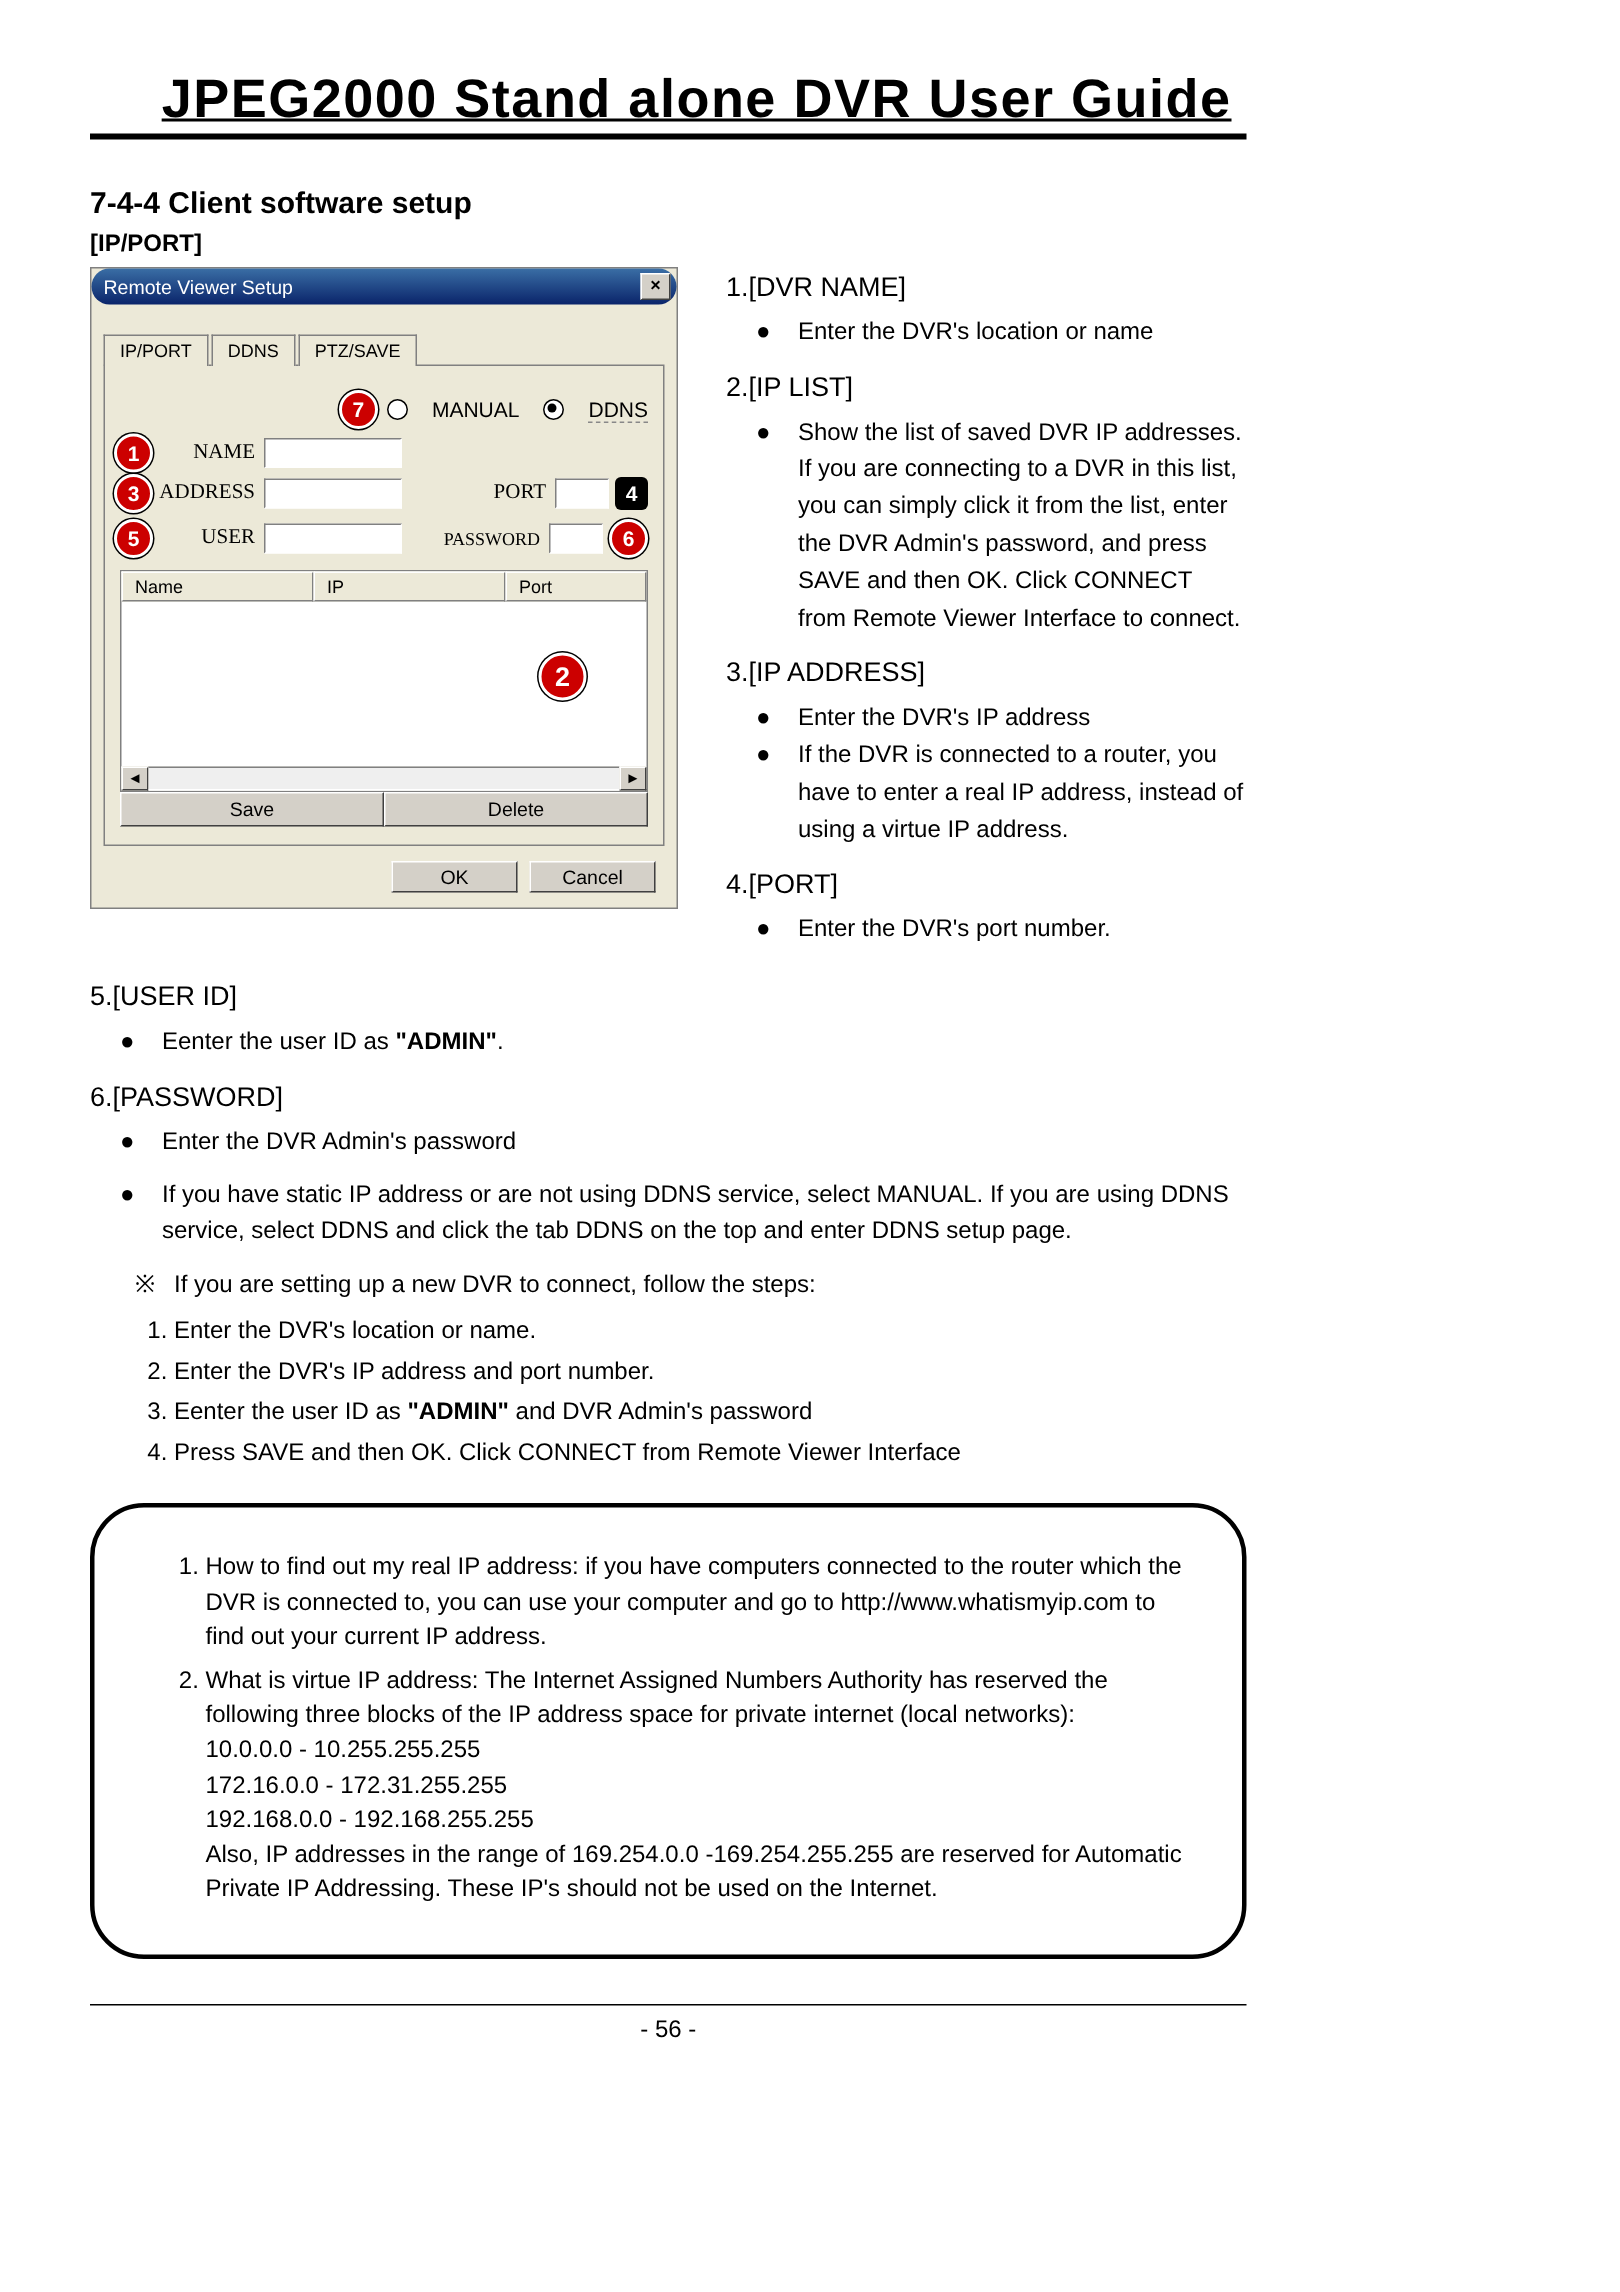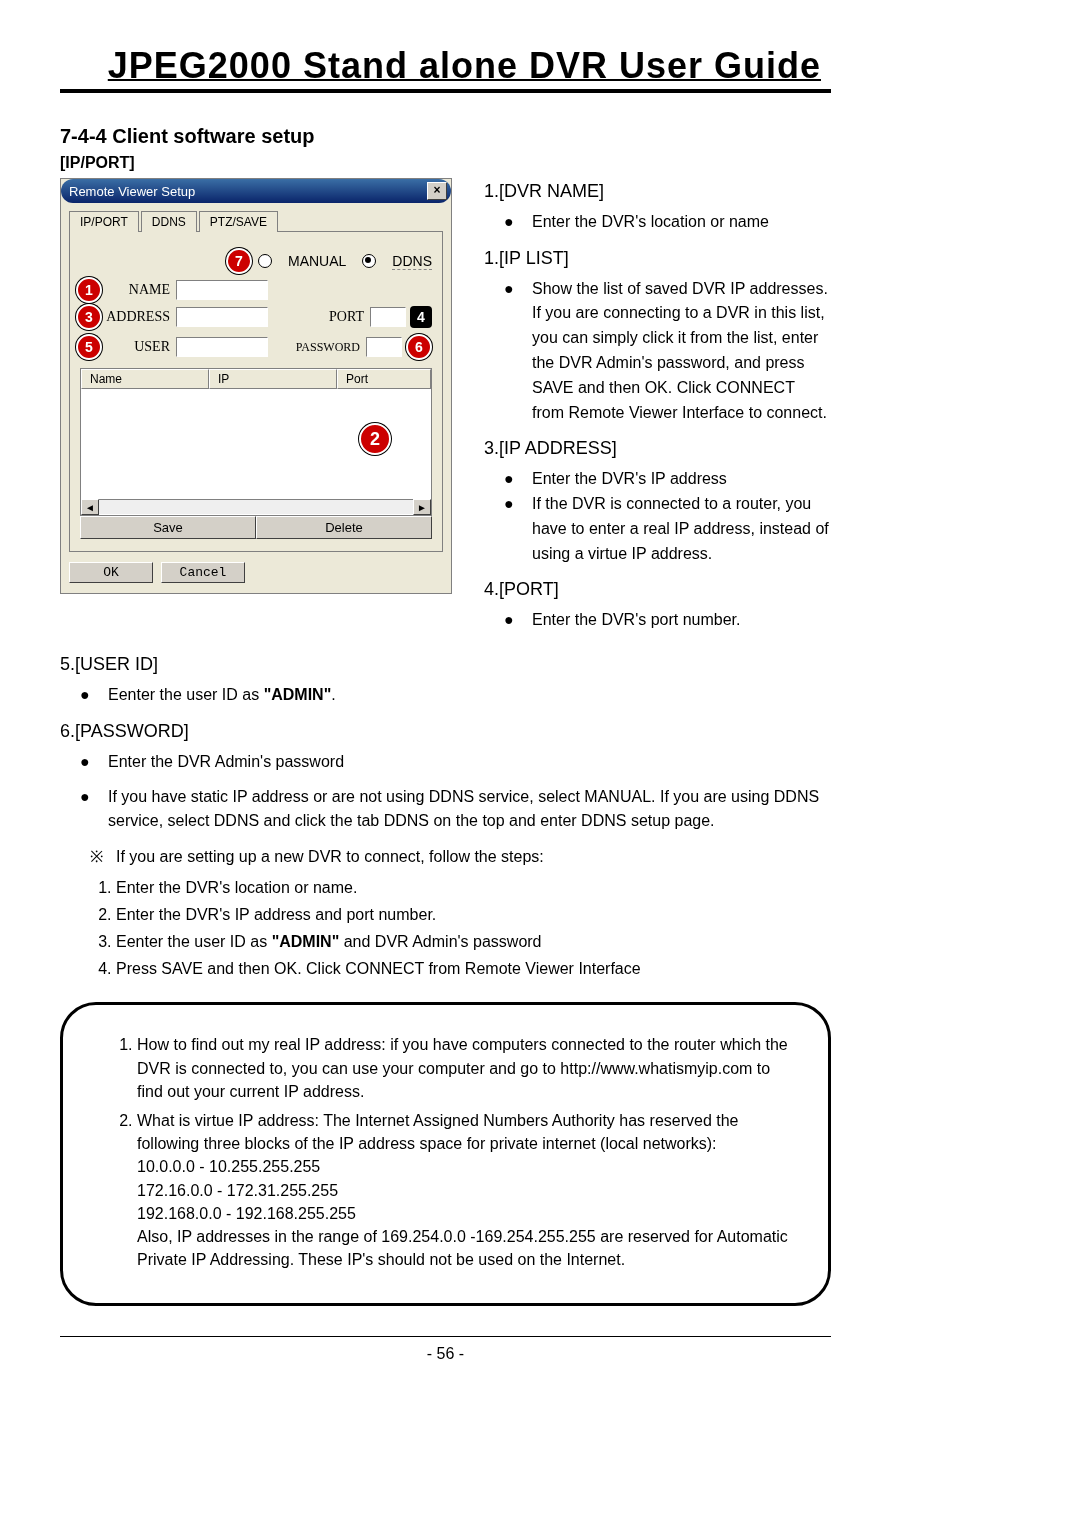--- a/index.html
+++ b/index.html
@@ -70,21 +70,21 @@
     background: #d4d0c8;
     border: 1px solid #fff;
     border-right-color: #404040;
     border-bottom-color: #404040;
     text-align: center;
     line-height: 14px;
     font-weight: bold;
     font-size: 12px;
     color: #000;
   }
-  .dlg-body { padding: 8px 8px 10px 8px; }
+  .dlg-body { padding: 20px 8px 10px 8px; }
   .tabs { display: flex; margin-bottom: -1px; }
   .tab {
     padding: 3px 10px 3px 10px;
     border: 1px solid #808080;
     background: #ece9d8;
     border-bottom: none;
     margin-right: 2px;
     font-size: 12px;
     position: relative;
     z-index: 1;
@@ -196,21 +196,21 @@
   .dlg-btn {
     flex: 1;
     border: 1px solid #fff;
     border-right-color: #404040;
     border-bottom-color: #404040;
     background: #d4d0c8;
     text-align: center;
     padding: 3px 0;
     font-size: 13px;
   }
-  .ok-row { display: flex; justify-content: flex-start; gap: 8px; padding: 10px 6px 0 0; font-family: Liberation Mono, monospace; }
+  .ok-row { display: flex; justify-content: flex-end; gap: 8px; padding: 10px 6px 0 0; }
   .ok-btn, .cancel-btn {
     width: 82px;
     border: 1px solid #fff;
     border-right-color: #404040;
     border-bottom-color: #404040;
     background: #d4d0c8;
     text-align: center;
     padding: 2px 0;
     font-size: 13px;
   }
@@ -348,21 +348,21 @@
         </div>
       </div>
     </div>
 
     <div class="right-col full-text">
       <div class="item-head">1.[DVR NAME]</div>
       <ul class="bullets sq">
           <li>Enter the DVR's location or name</li>
         </ul>
 
-      <div class="item-head">1.[IP LIST]</div>
+      <div class="item-head">2.[IP LIST]</div>
       <ul class="bullets sq">
           <li>Show the list of saved DVR IP addresses. If you are connecting to a DVR in this list, you can simply click it from the list, enter the DVR Admin's password, and press SAVE and then OK. Click CONNECT from Remote Viewer Interface to connect.</li>
         </ul>
 
       <div class="item-head">3.[IP ADDRESS]</div>
       <ul class="bullets sq">
         <li>Enter the DVR's IP address</li>
         <li>If the DVR is connected to a router, you have to enter a real IP address, instead of using a virtue IP address.</li>
       </ul>
 

